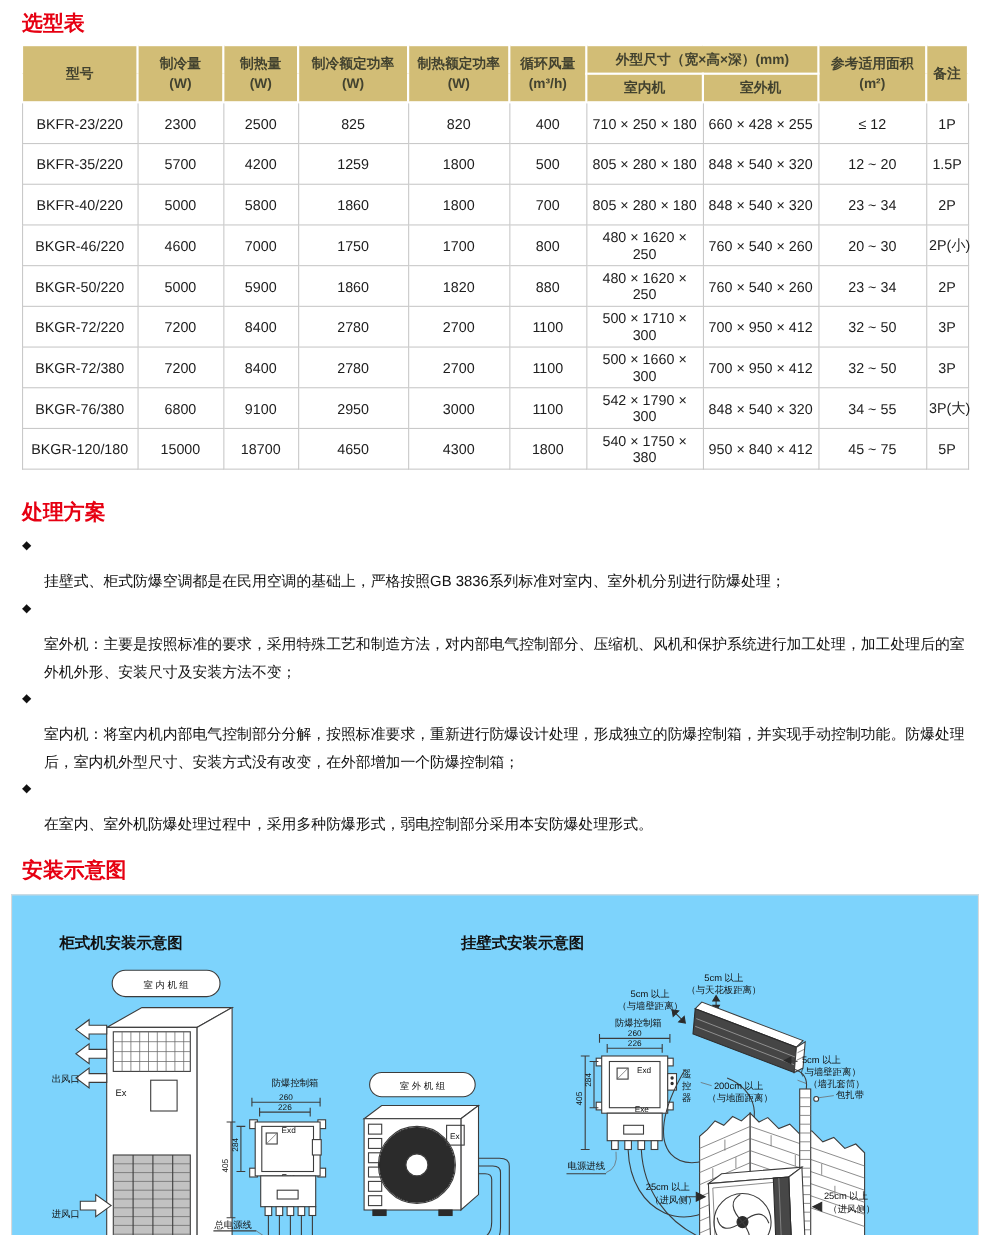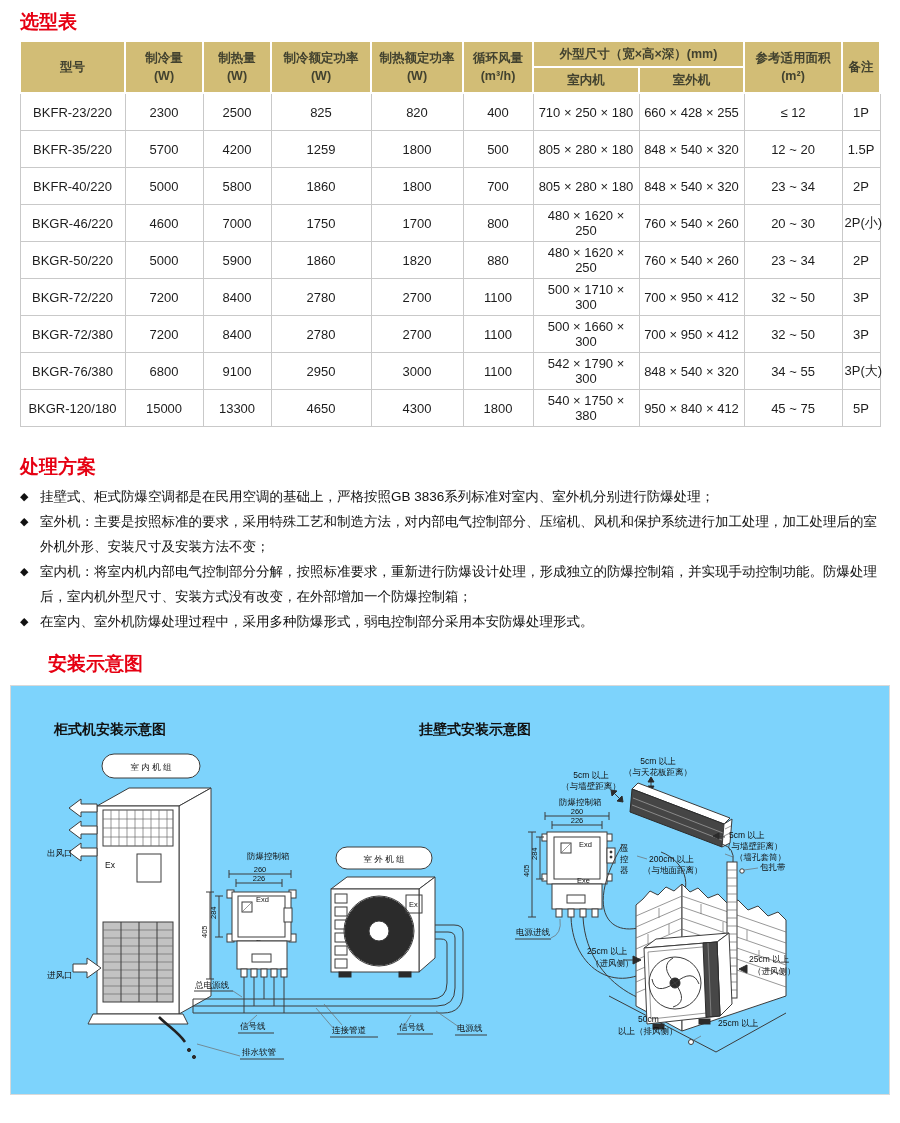--- a/index.html
+++ b/index.html
@@ -6,39 +6,39 @@
   body {
     width:900px; height:1123px; overflow:hidden;
     font-family:"Liberation Sans","DejaVu Sans",sans-serif; color:#1a1a1a;
     position:relative;
   }
   .section-title {
     color:#e60012; font-size:19px; font-weight:bold; line-height:1;
   }
   #title-select { padding:12px 0 9px 20px; }
   #title-treat  { padding:30px 0 4px 20px; }
-  #title-install{ padding:20px 0 4px 20px;margin-left:28px; }
+  #title-install{ padding:20px 0 4px 20px; }
 
   
   table.sel { border-collapse:collapse; table-layout:fixed; width:860px; margin:0 auto; }
   table.sel th {
     background:#d2bd76; border:2px solid #fff;
     font-size:12.5px; font-weight:bold; color:#42422f;
     padding:3px 1px; line-height:1.45; text-align:center;
   }
   table.sel td {
     border:1px solid #c9c9c9; text-align:center;
     font-size:13px; color:#1d1d1d; height:36px; padding:0 2px;
     background:#fff;
   }
   
   .bullets { padding:4px 20px 0 20px; width:860px; }
   .bullet { display:flex; font-size:13.5px; line-height:25px; color:#111; }
   .bullet .dm { flex:none; width:20px; font-size:11px; }
-  .bullet .tx { flex:1; }
+  .bullet .tx { flex:1;margin-top:32px; }
 
   
   .diagram-box { margin:8px 10px 0 10px; border:1px solid #d9d9d9; background:#7dd3fc; }
   svg.dg { display:block; }
   svg.dg text { fill:#111; font-size:10px; font-family:"Liberation Sans","DejaVu Sans",sans-serif; }
   svg.dg .ttl { font-size:14px; font-weight:bold; }
   svg.dg .sm  { font-size:8.5px; }
   svg.dg .xs  { font-size:7.5px; }
   svg.dg .mid { text-anchor:middle; }
   svg.dg .ln  { stroke:#3c3c3c; fill:none; stroke-width:1; }
@@ -203,21 +203,21 @@
         <td>3000</td>
         <td>1100</td>
         <td>542 × 1790 × 300</td>
         <td>848 × 540 × 320</td>
         <td>34 ~ 55</td>
         <td>3P(大)</td>
       </tr>
       <tr>
         <td>BKGR-120/180</td>
         <td>15000</td>
-        <td>13300</td>
+        <td>18700</td>
         <td>4650</td>
         <td>4300</td>
         <td>1800</td>
         <td>540 × 1750 × 380</td>
         <td>950 × 840 × 412</td>
         <td>45 ~ 75</td>
         <td>5P</td>
       </tr>
     </tbody>
 </table>

